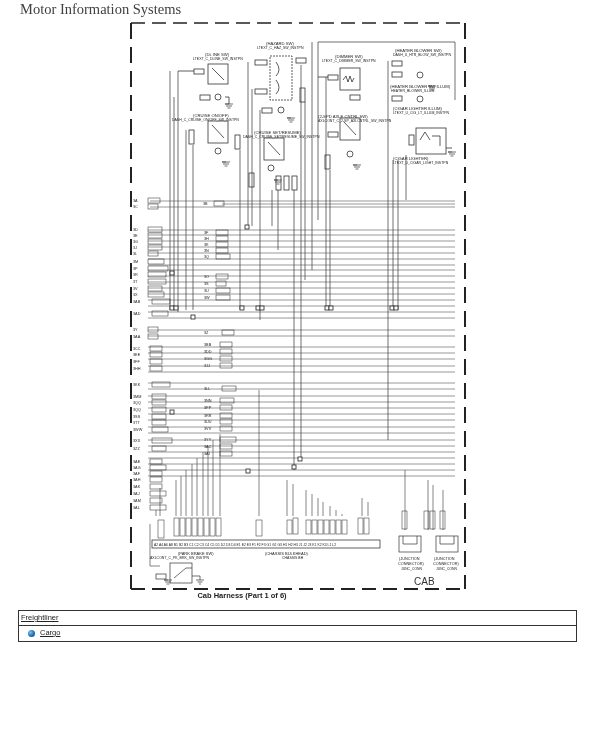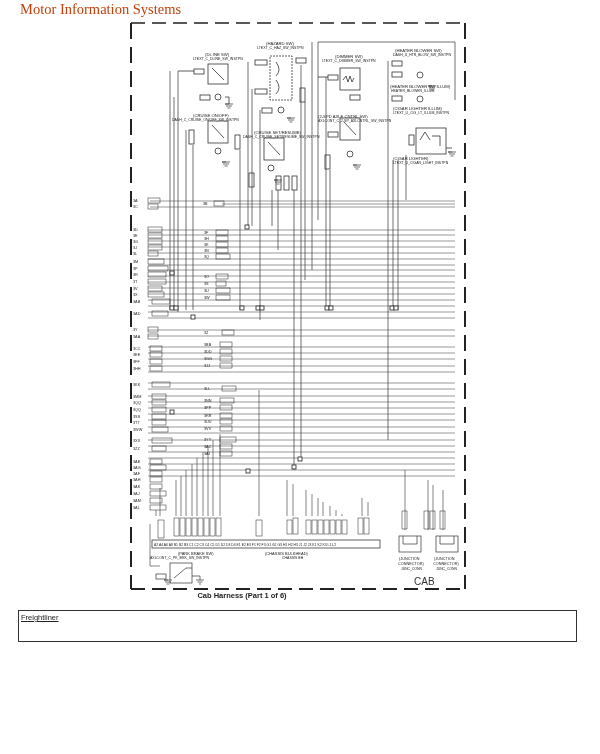--- a/index.html
+++ b/index.html
@@ -1,19 +1,19 @@
 <!DOCTYPE html>
 <html><head>
   <meta charset="utf-8">
   <style>
     html, body { margin: 0; padding: 0; background: #ffffff; }
     body { width: 600px; height: 754px; position: relative; overflow: hidden; font-family: "Liberation Sans", sans-serif; }
     .page-header {
       position: absolute; left: 20px; top: 1px;
-      font-family: "Liberation Serif", serif; font-size: 14.5px; color: #c2410c;
+      font-family: "Liberation Serif", serif; font-size: 14.5px; color: #404040;
     }
     .diagram {
       position: absolute; left: 0; top: 0; width: 600px; height: 600px;
     }
     .caption {
       position: absolute; left: 0; width: 484px; top: 591px; text-align: center;
       font-family: "Liberation Sans", sans-serif; font-size: 7.5px; font-weight: bold; color: #222;
     }
     .vehicle-box {
       position: absolute; left: 18px; top: 610px; width: 557px; height: 30px;
@@ -464,13 +464,17 @@
   </g>
   <text x="414" y="585" font-size="10" fill="#333" font-weight="normal">CAB</text>
 </svg>
 
 <div class="caption">Cab Harness (Part 1 of 6)</div>
 
 <div class="vehicle-box">
   <div class="vehicle-row">
     <span>Freightliner</span>
   </div>
+  <div class="vehicle-row model">
+    <span class="bullet"></span>
+    <span>Cargo</span>
+  </div>
 </div>
 
 </body></html>

